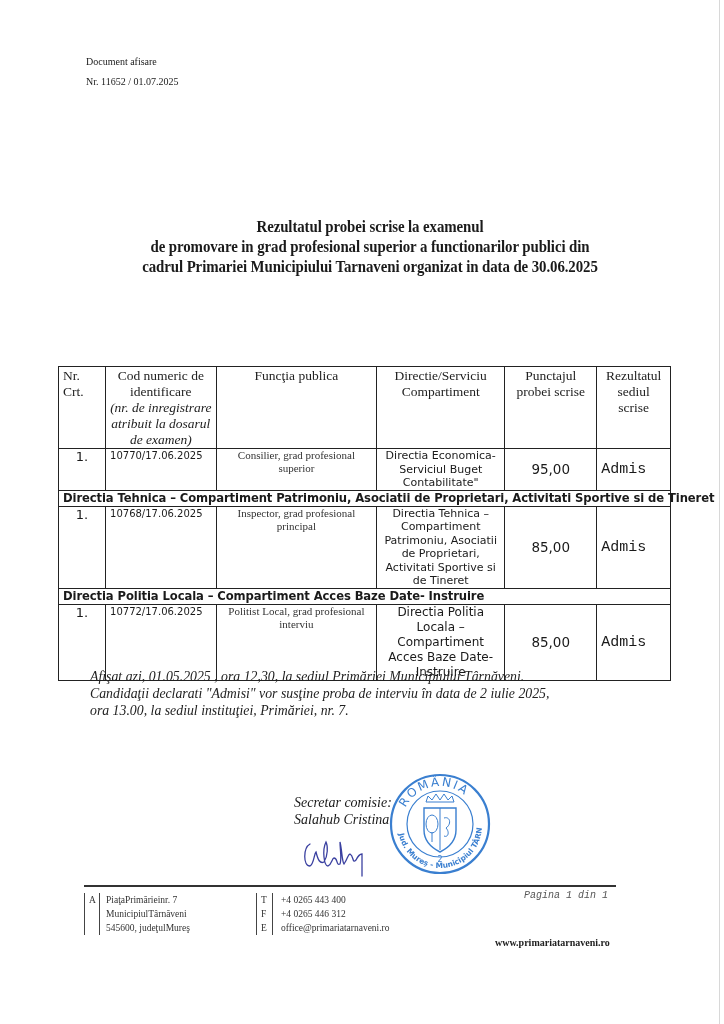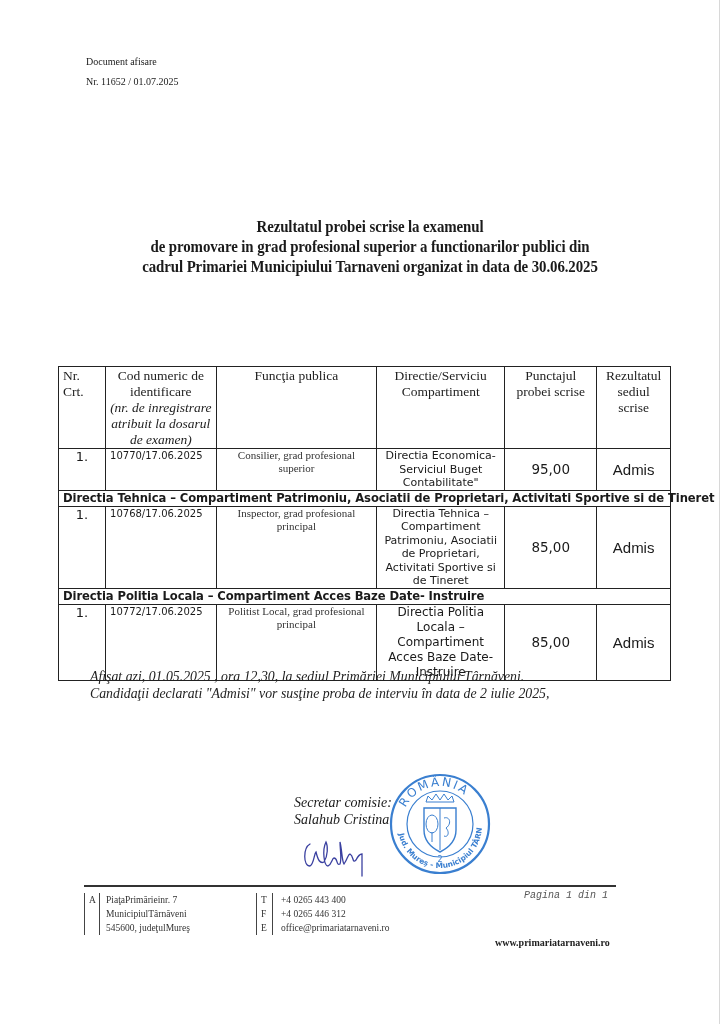--- a/index.html
+++ b/index.html
@@ -28,21 +28,21 @@
     tr.section td {
       font-family: "DejaVu Sans", sans-serif; font-weight: bold; font-size: 11.6px; line-height: 15px;
       padding: 0 4px; height: 14px; letter-spacing: -0.1px; white-space: nowrap;
     }
     td.nr { font-family: "DejaVu Sans", sans-serif; font-size: 13px; text-align: center; line-height: 16px; }
     td.cod { font-family: "DejaVu Sans", sans-serif; font-size: 10px; line-height: 14px; margin-top: 48px; }
     td.func { font-family: "Liberation Serif", serif; font-weight: bold; font-size: 11px; line-height: 13px; text-align: center; color:#333; }
     td.dir { font-family: "DejaVu Sans", sans-serif; font-weight: bold; font-size: 11px; line-height: 13.5px; text-align: center; }
     td.dir.big { font-size: 12px; line-height: 15px; }
     td.score { font-family: "DejaVu Sans", sans-serif; font-size: 13.5px; text-align: center; vertical-align: middle !important; }
-    td.result { font-family: Liberation Sans, sans-serif; font-weight: bold; font-size: 15px; text-align: center; vertical-align: middle !important; }
+    td.result { font-family: Liberation Mono, monospace; font-weight: bold; font-size: 15px; vertical-align: middle !important; }
     .notice {
       position: absolute; left: 90px; top: 668px; width: 600px; font-style: italic;
       font-size: 13.8px; line-height: 17px; font-family: "Liberation Serif", serif; color:#222;
     }
     .notice p { margin: 0; }
     .signer { position: absolute; left: 294px; top: 794px; font-style: italic; font-size: 14px; line-height: 17px; font-family: "Liberation Serif", serif; }
     .signature { position: absolute; left: 300px; top: 836px; }
     .stamp { position: absolute; left: 388px; top: 772px; }
     .footer-rule { position: absolute; left: 84px; top: 885px; width: 532px; height: 2px; background: #333; }
     .footer { position: absolute; top: 893px; font-size: 9.5px; line-height: 14px; font-family: "Liberation Serif", serif; color:#333; }
@@ -108,31 +108,32 @@
     <td class="score">85,00</td>
     <td class="result">Admis</td>
   </tr>
 
   <tr class="section">
     <td colspan="6">Directia Politia Locala – Compartiment Acces Baze Date- Instruire</td>
   </tr>
   <tr style="height:44px">
     <td class="nr">1.</td>
     <td class="cod">10772/17.06.2025</td>
-    <td class="func">Politist Local, grad profesional principal</td>
+    <td class="func">Politist Local, grad profesional interviu</td>
     <td class="dir big">Directia Politia Locala – Compartiment Acces Baze Date- Instruire</td>
     <td class="score">85,00</td>
     <td class="result">Admis</td>
   </tr>
 </tbody>
   </table>
 
 <div class="notice">
   <p>Afişat azi, 01.05.2025 , ora  12,30,  la sediul Primăriei Municipiului Târnăveni.</p>
   <p>Candidaţii declarati "Admisi" vor  susţine proba de interviu în data de 2 iulie  2025,</p>
+  <p>ora  13.00, la sediul instituţiei, Primăriei, nr. 7.</p>
 </div>
 
 <div class="signer">
   <div>Secretar comisie:</div>
   <div>Salahub Cristina</div>
 </div>
 
 <svg class="signature" width="70" height="42" viewBox="0 0 70 42">
   <path d="M10 8 C3 12 3 30 10 30 C14 28 14 18 16 16 C18 24 20 28 24 26 C28 20 28 10 26 6 C22 14 24 30 28 30 C32 28 32 22 34 22 C38 22 36 30 40 28 C42 22 40 14 40 6 C42 14 42 26 44 28 C48 22 48 18 50 18 C54 20 52 28 56 24 C58 20 60 18 62 18 L62 40" fill="none" stroke="#3a40a0" stroke-width="1.3" stroke-linecap="round"></path>
 </svg>

